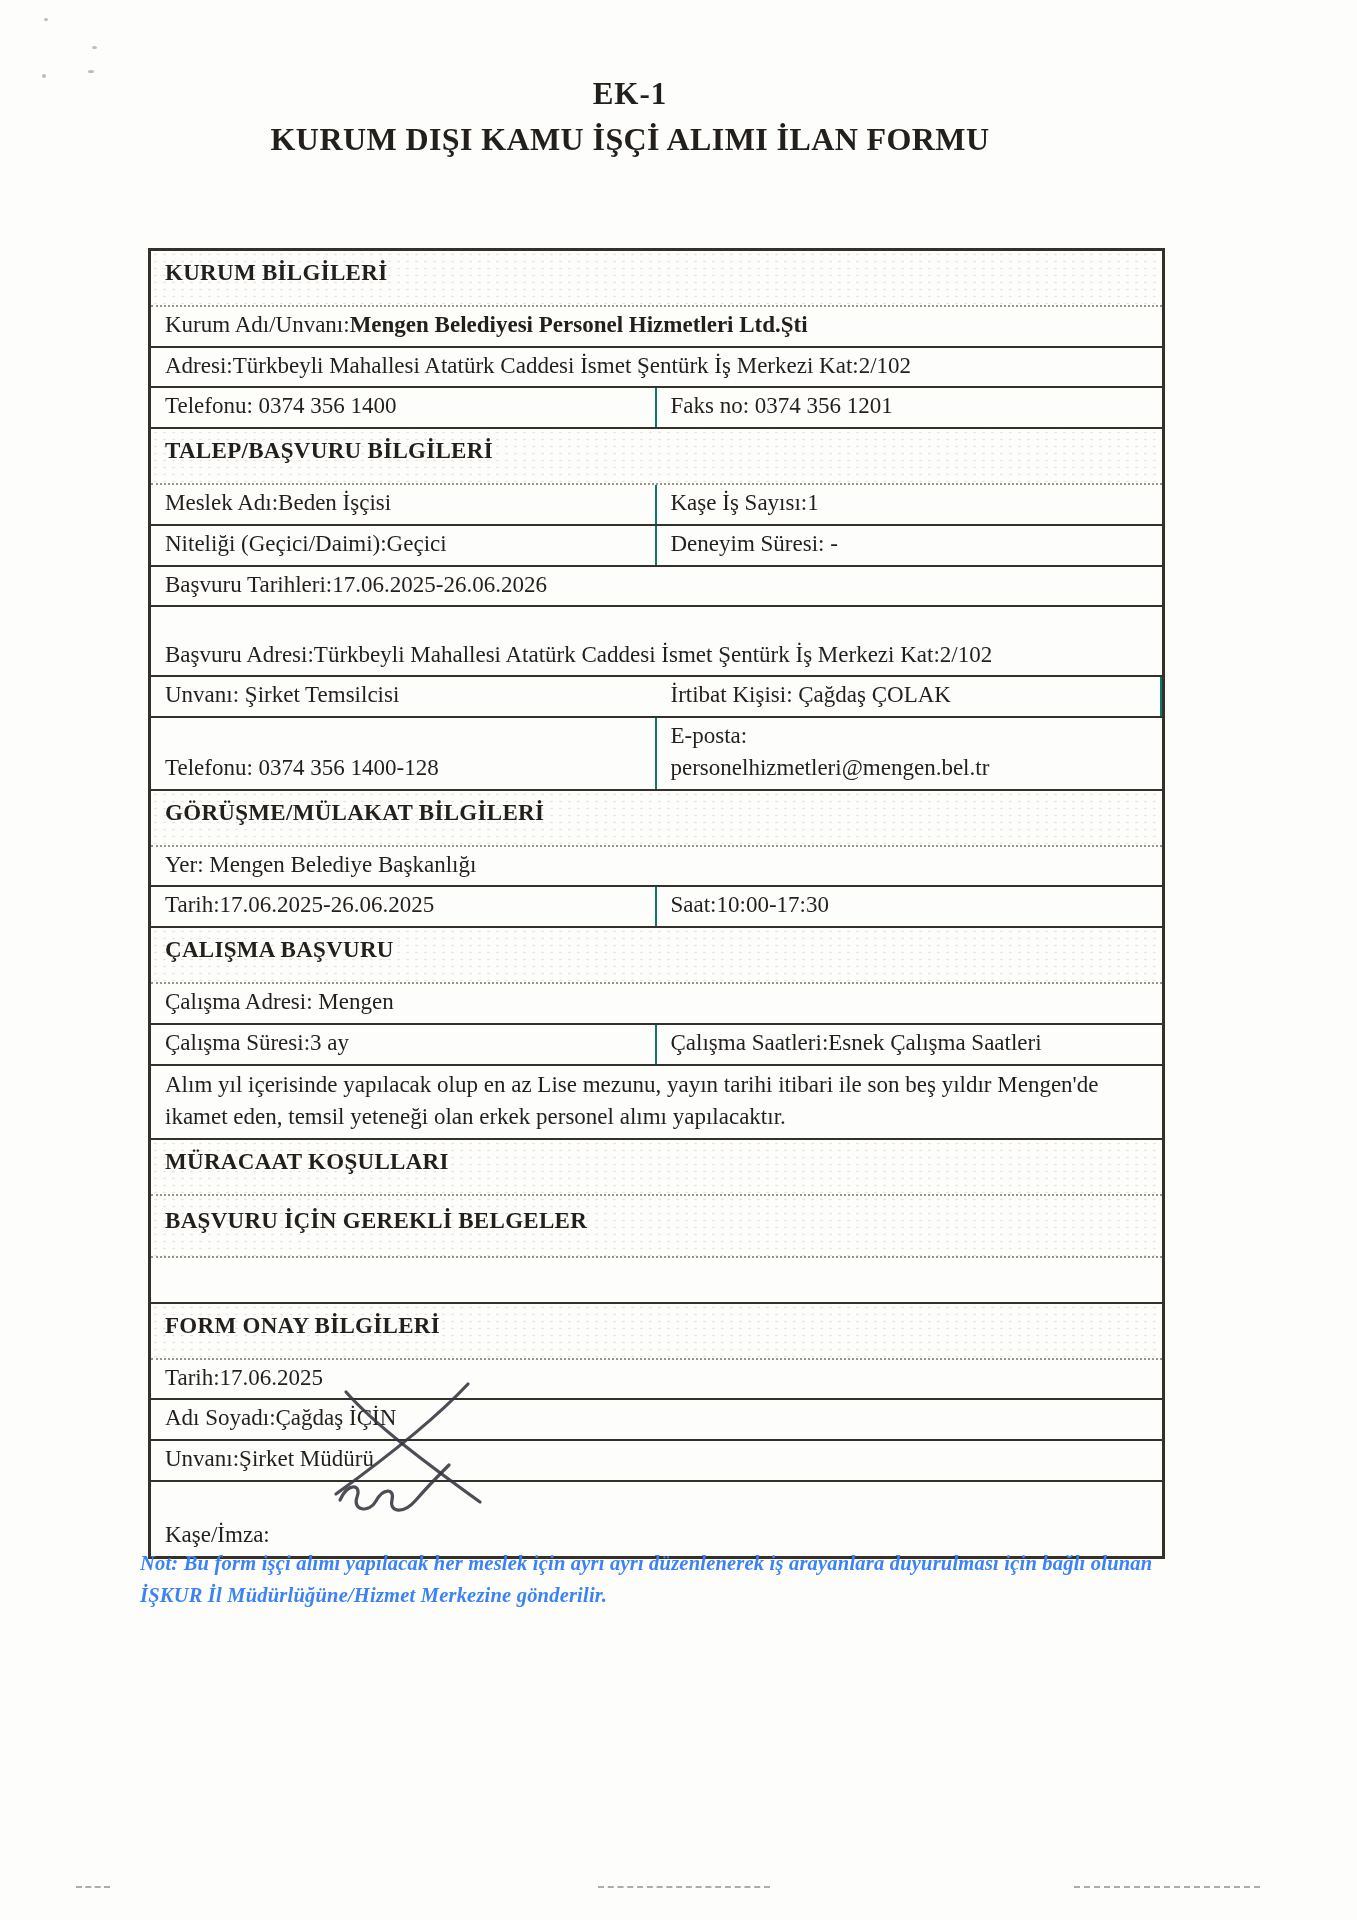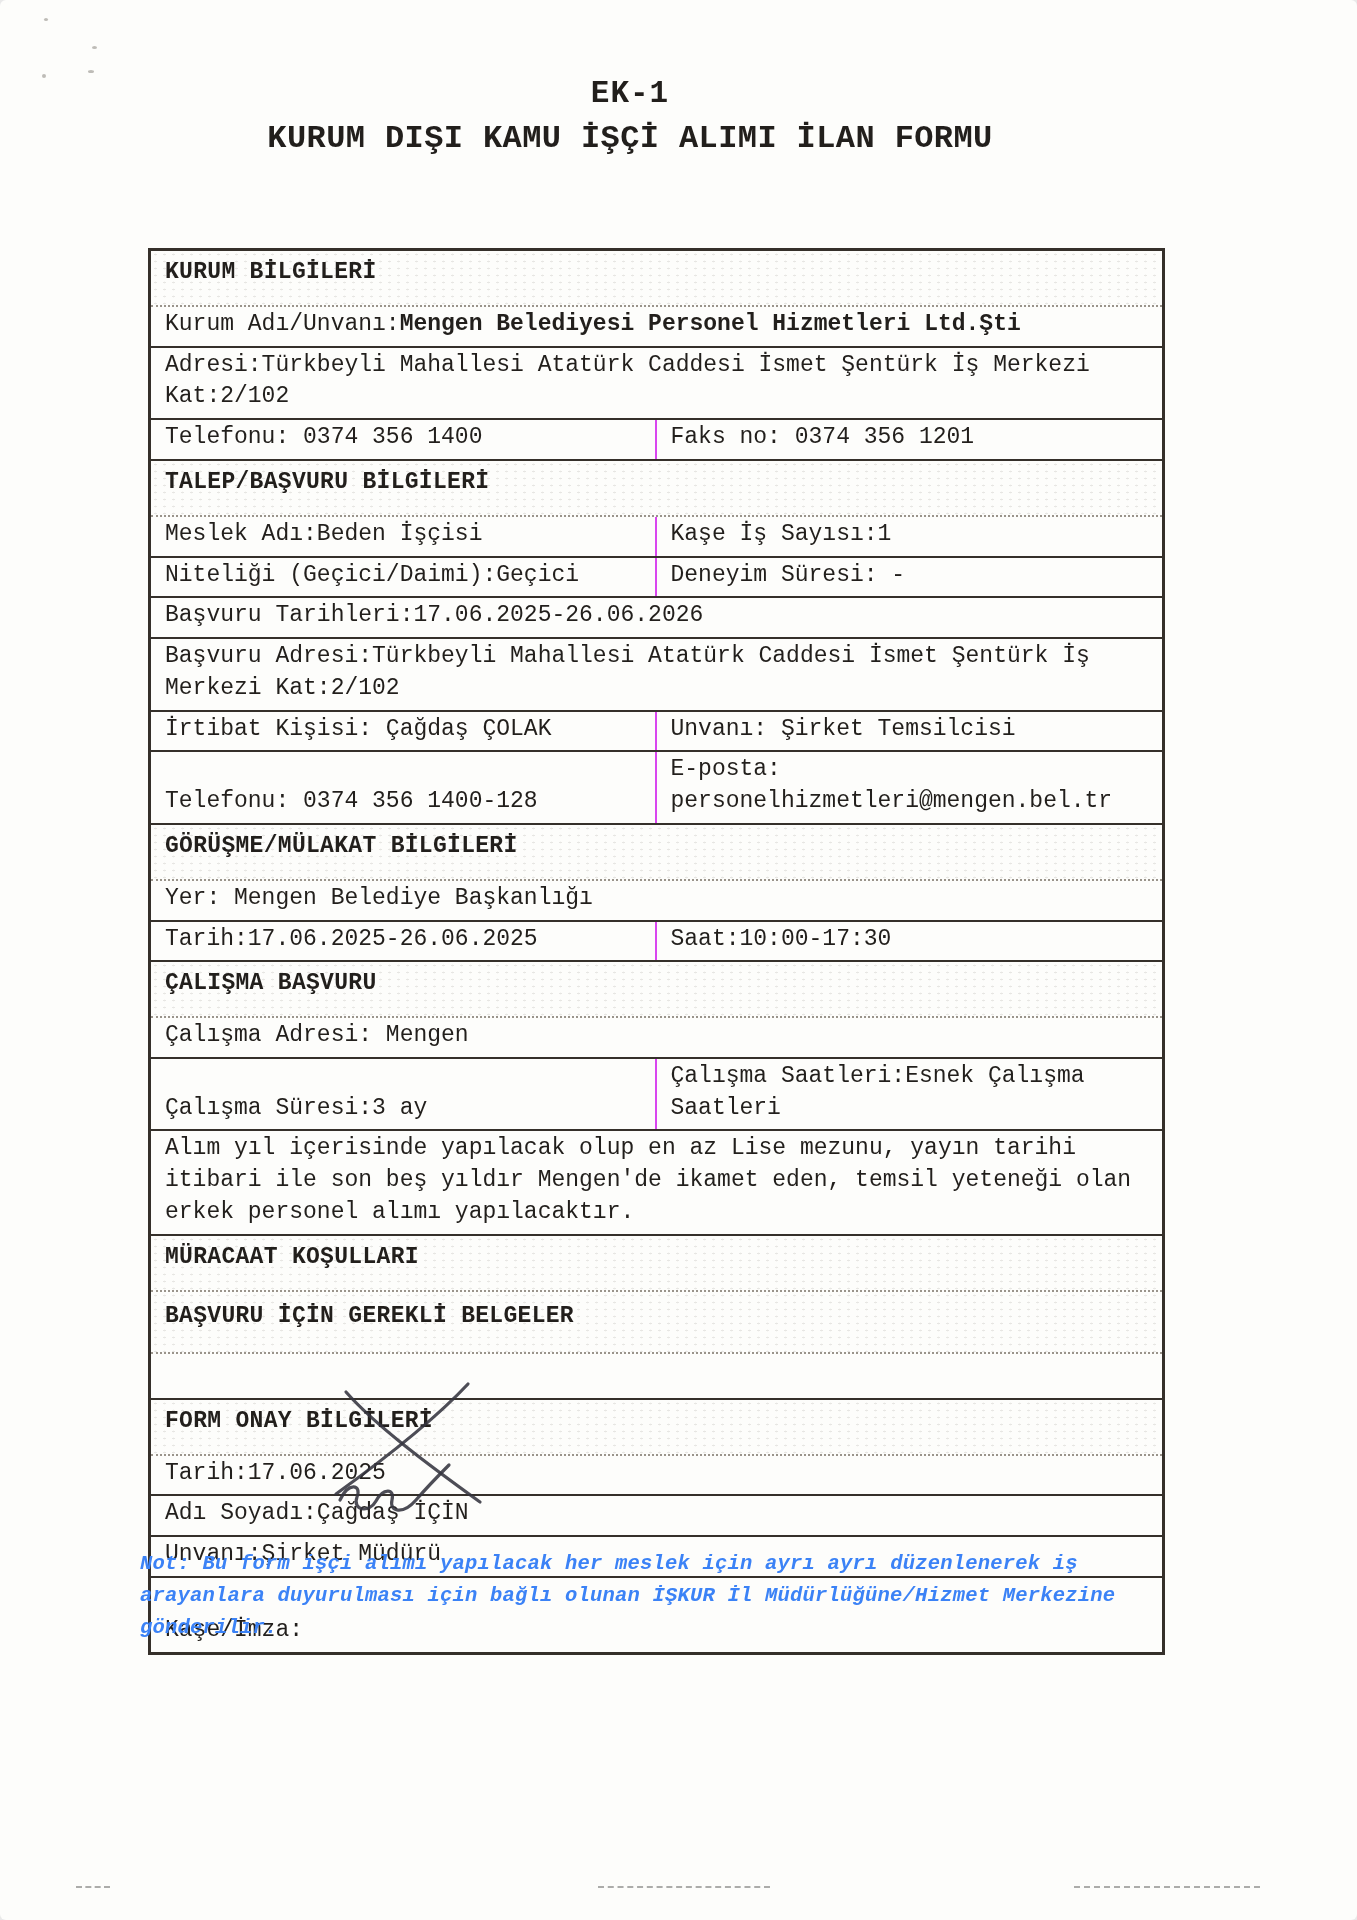--- a/index.html
+++ b/index.html
@@ -1,24 +1,23 @@
 <!DOCTYPE html>
 <html><head>
 <meta charset="utf-8">
 <style>
   html,body { margin:0; padding:0; background:#e9e9e9; }
   .page {
     position:relative;
     width:1357px; height:1920px;
     margin:0 auto;
     background:#fdfdfb;
-    font-family:Liberation Mono, monospace;
+    font-family:Liberation Serif, serif;
     color:#221f1c;
     overflow:hidden;
-    border-radius:6px;
   }
   * { box-sizing:border-box; }
 
   
   .speck { position:absolute; background:#8a8680; border-radius:50%; opacity:.55; }
 
   
   .titles { position:absolute; left:100px; top:76px; width:1060px; text-align:center; }
   .doc-code { font-size:31px; font-weight:bold; letter-spacing:1px; }
   .doc-title { font-size:32px; font-weight:bold; margin-top:9px; letter-spacing:.4px; }
@@ -37,21 +36,21 @@
     background-size: 9px 7px;
     align-items: center;
   }
   .cell {
     flex:1; display:flex; align-items:flex-end;
     padding:2px 10px 5px 14px;
     font-size:23px; line-height:1.38;
   }
   .hdr .cell { align-items:center; padding-bottom:12px; }
   .hdr .t { font-weight:bold; letter-spacing:.3px; }
-  .cell.half-l { flex:0 0 50%; border-right:2px solid #d946ef; }
+  .cell.half-l { flex:0 0 50%; border-right:2px solid #0f766e; }
   .cell.half-r { flex:0 0 50%; }
   .b { font-weight:bold; }
   .stack span { display:block; }
 
   .h38{min-height:38px} .h46{min-height:46px} .h56{min-height:56px}
   .h62{min-height:62px} .h70{min-height:70px} .h72{min-height:72px} .h74{min-height:74px}
 
   
   .signature { position:absolute; left:282px; top:1378px; width:230px; height:140px; }
   .signature path { stroke:#34343f; stroke-width:3.2; fill:none;
@@ -133,25 +132,25 @@
       <div class="cell">
           <span>Başvuru Tarihleri:17.06.2025-26.06.2026</span>
         </div>
     </div>
     <div class="row h70">
       <div class="cell">
           <span>Başvuru Adresi:Türkbeyli Mahallesi Atatürk Caddesi İsmet Şentürk İş Merkezi Kat:2/102</span>
         </div>
     </div>
     <div class="row h38">
+      <div class="cell half-r">
+          <span>Unvanı: Şirket Temsilcisi</span>
+        </div>
       <div class="cell half-l">
           <span>İrtibat Kişisi: Çağdaş ÇOLAK</span>
-        </div>
-      <div class="cell half-r">
-          <span>Unvanı: Şirket Temsilcisi</span>
         </div>
     </div>
     <div class="row h72">
       <div class="cell half-l">
           <span>Telefonu: 0374 356 1400-128</span>
         </div>
       <div class="cell half-r">
           <span class="stack">
             <span>E-posta:</span>
             <span>personelhizmetleri@mengen.bel.tr</span>

